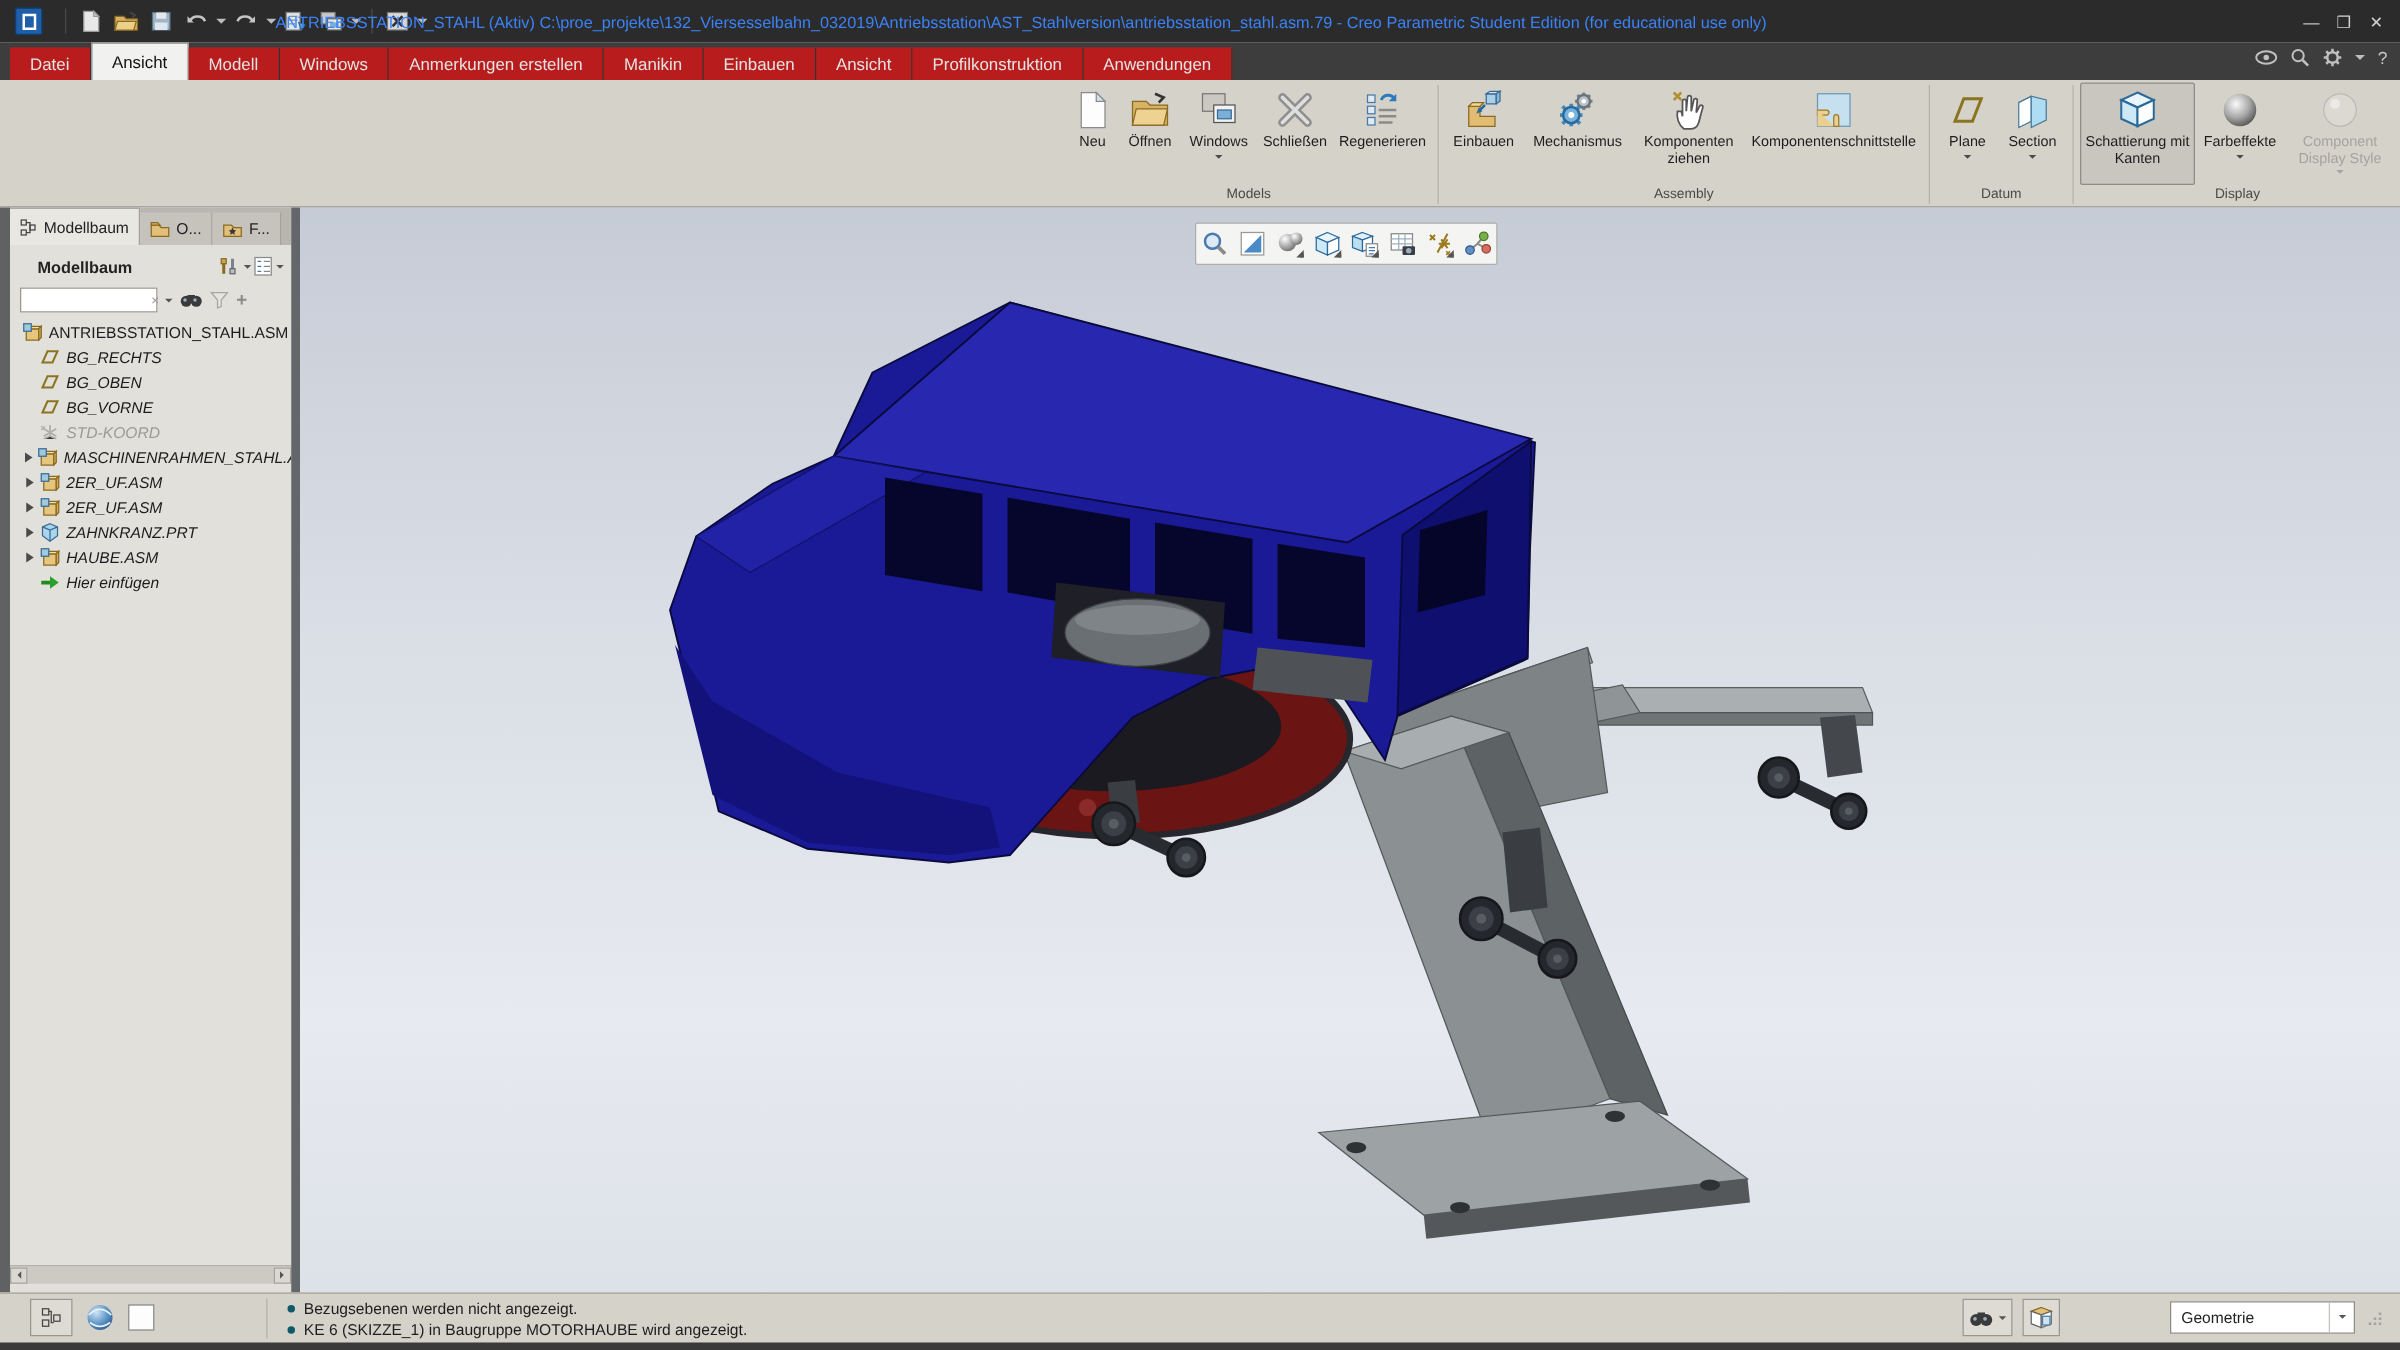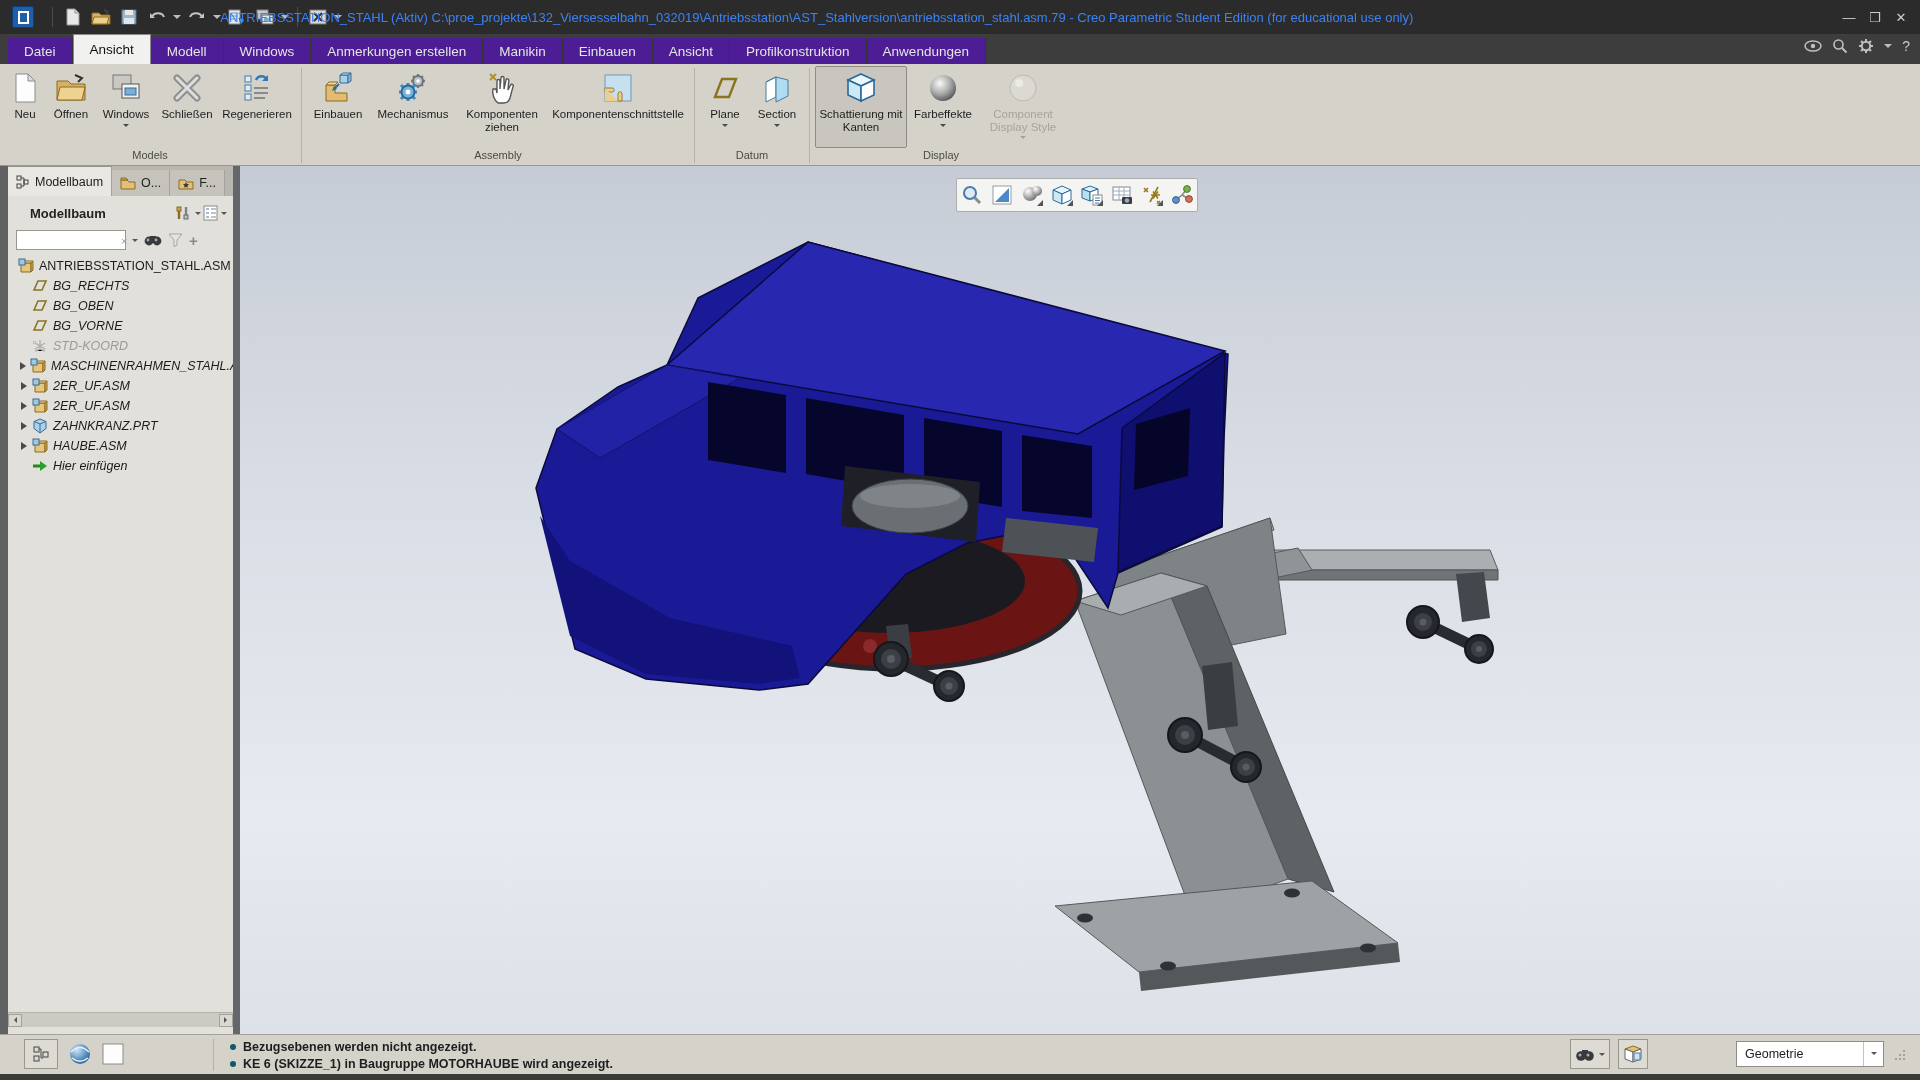--- a/index.html
+++ b/index.html
@@ -14,28 +14,28 @@
   .qat { display:flex; align-items:center; margin-left:14px; gap:4px; }
   .qat .qbtn { width:24px; height:24px; display:flex; align-items:center; justify-content:center; border-radius:2px; }
   .qsep { width:1px; height:20px; background:#4a4a4a; margin:0 4px; }
   .qcaret { width:0; height:0; border:4px solid transparent; border-top-color:#bdbdbd; margin-top:4px; }
   .wtitle { position:absolute; left:50%; transform:translateX(-62%); color:#3b82f6; font-size:13px; white-space:nowrap; }
   .wctrls { position:absolute; right:6px; top:0; height:34px; display:flex; align-items:center; }
   .wc { width:26px; height:26px; color:#cfcfcf; font-size:13px; display:flex; align-items:center; justify-content:center; }
 
   
   .tabbar { position:absolute; left:0; top:34px; width:1920px; height:30px; background:#3d3d3d; display:flex; align-items:flex-end; }
-  .rtab { height:26px; margin-top:4px; padding:0 16px; display:flex; align-items:center; font-size:13.5px; color:#e4e4e4; background:#4c1d95; border-right:1px solid #333; cursor:default; }
+  .rtab { height:26px; margin-top:4px; padding:0 16px; display:flex; align-items:center; font-size:13.5px; color:#e4e4e4; background:#b91c1c; border-right:1px solid #333; cursor:default; }
   .rtab.first { margin-left:8px; }
   .rtab.active { background:#f1f1ef; color:#111; height:30px; margin-top:0; border:1px solid #8a8a8a; border-bottom:none; }
   .tabicons { position:absolute; right:10px; top:38px; display:flex; align-items:center; gap:10px; }
   .tabicons .ti { display:flex; align-items:center; color:#c8c8c8; }
 
   
-  .ribbon { position:absolute; left:0; top:64px; width:1920px; height:102px; background:#d5d2ca; border-bottom:1px solid #9a9792; display:flex; }
+  .ribbon { position:absolute; left:0; top:64px; width:1920px; height:102px; background:#d5d2ca; border-bottom:1px solid #9a9792; display:flex;justify-content:flex-end; }
   .rgroup { display:flex; flex-direction:column; padding:2px 4px 0 4px; }
   .rbtns { display:flex; align-items:stretch; height:82px; }
   .rgl { text-align:center; font-size:11px; color:#4c4a45; height:16px; line-height:14px; }
   .gsep { width:1px; background:#b4b1a9; margin:4px 1px 2px 1px; }
   .rbtn { display:flex; flex-direction:column; align-items:center; padding-top:3px; border:1px solid transparent; border-radius:2px; }
   .rbtn .ricon { height:36px; display:flex; align-items:center; justify-content:center; }
   .rbtn .rlabel { font-size:11.5px; color:#1e1e1e; text-align:center; line-height:12.5px; margin-top:2px; }
   .rbtn .cb { width:0; height:0; border:3.5px solid transparent; border-top-color:#4a4a4a; margin-top:3px; }
   .rbtn.sel { background:#c9c6bf; border-color:#8f8c85; }
   .rbtn.disabled .rlabel { color:#a6a39d; }
@@ -80,21 +80,21 @@
   .vbtn { width:26px; height:26px; display:flex; align-items:center; justify-content:center; position:relative; border-radius:2px; }
   .vbtn .corner { position:absolute; right:2px; bottom:2px; width:0; height:0; border:3px solid transparent; border-right-color:#555; border-bottom-color:#555; }
   .model { position:absolute; left:0; top:0; }
 
   
   .statusbar { position:absolute; left:0; top:1034px; width:1920px; height:40px; background:#d5d2ca; border-top:1px solid #a5a29c; }
   .st-left { position:absolute; left:24px; top:4px; display:flex; align-items:center; gap:10px; }
   .stbtn { width:34px; height:30px; border:1px solid #9a978f; background:#dedbd4; display:flex; align-items:center; justify-content:center; }
   .stsep { position:absolute; left:213px; top:4px; width:1px; height:32px; background:#b3b0a8; }
   .msgs { position:absolute; left:230px; top:3px; font-size:12.5px; color:#1e1e1e; }
-  .msg { height:17px; display:flex; align-items:center; gap:7px;font-weight:bold; }
+  .msg { height:17px; display:flex; align-items:center; gap:7px; }
   .bullet { width:6px; height:6px; border-radius:50%; background:#0e5a66; }
   .st-right { position:absolute; right:14px; top:4px; display:flex; align-items:center; gap:8px;padding-left:32px; }
   .stgroup { display:flex; align-items:center; border:1px solid #9a978f; background:#dedbd4; height:30px; padding:0 4px; gap:4px; }
   .filter-select { width:148px; height:26px; background:#fff; border:1px solid #8f8c85; display:flex; align-items:center; font-size:12.5px; color:#222; padding-left:8px; margin-left:80px; }
   .fsc { margin-left:auto; width:20px; height:24px; border-left:1px solid #c5c2bb; display:flex; align-items:center; justify-content:center; }
   .grip { width:14px; height:14px; position:relative; }
   .grip i { position:absolute; background:#a5a29c; width:2px; height:2px; }
   .bottomedge { position:absolute; left:0; top:1074px; width:1920px; height:6px; background:#3a3a3a; }
   svg { display:block; }
 </style>

